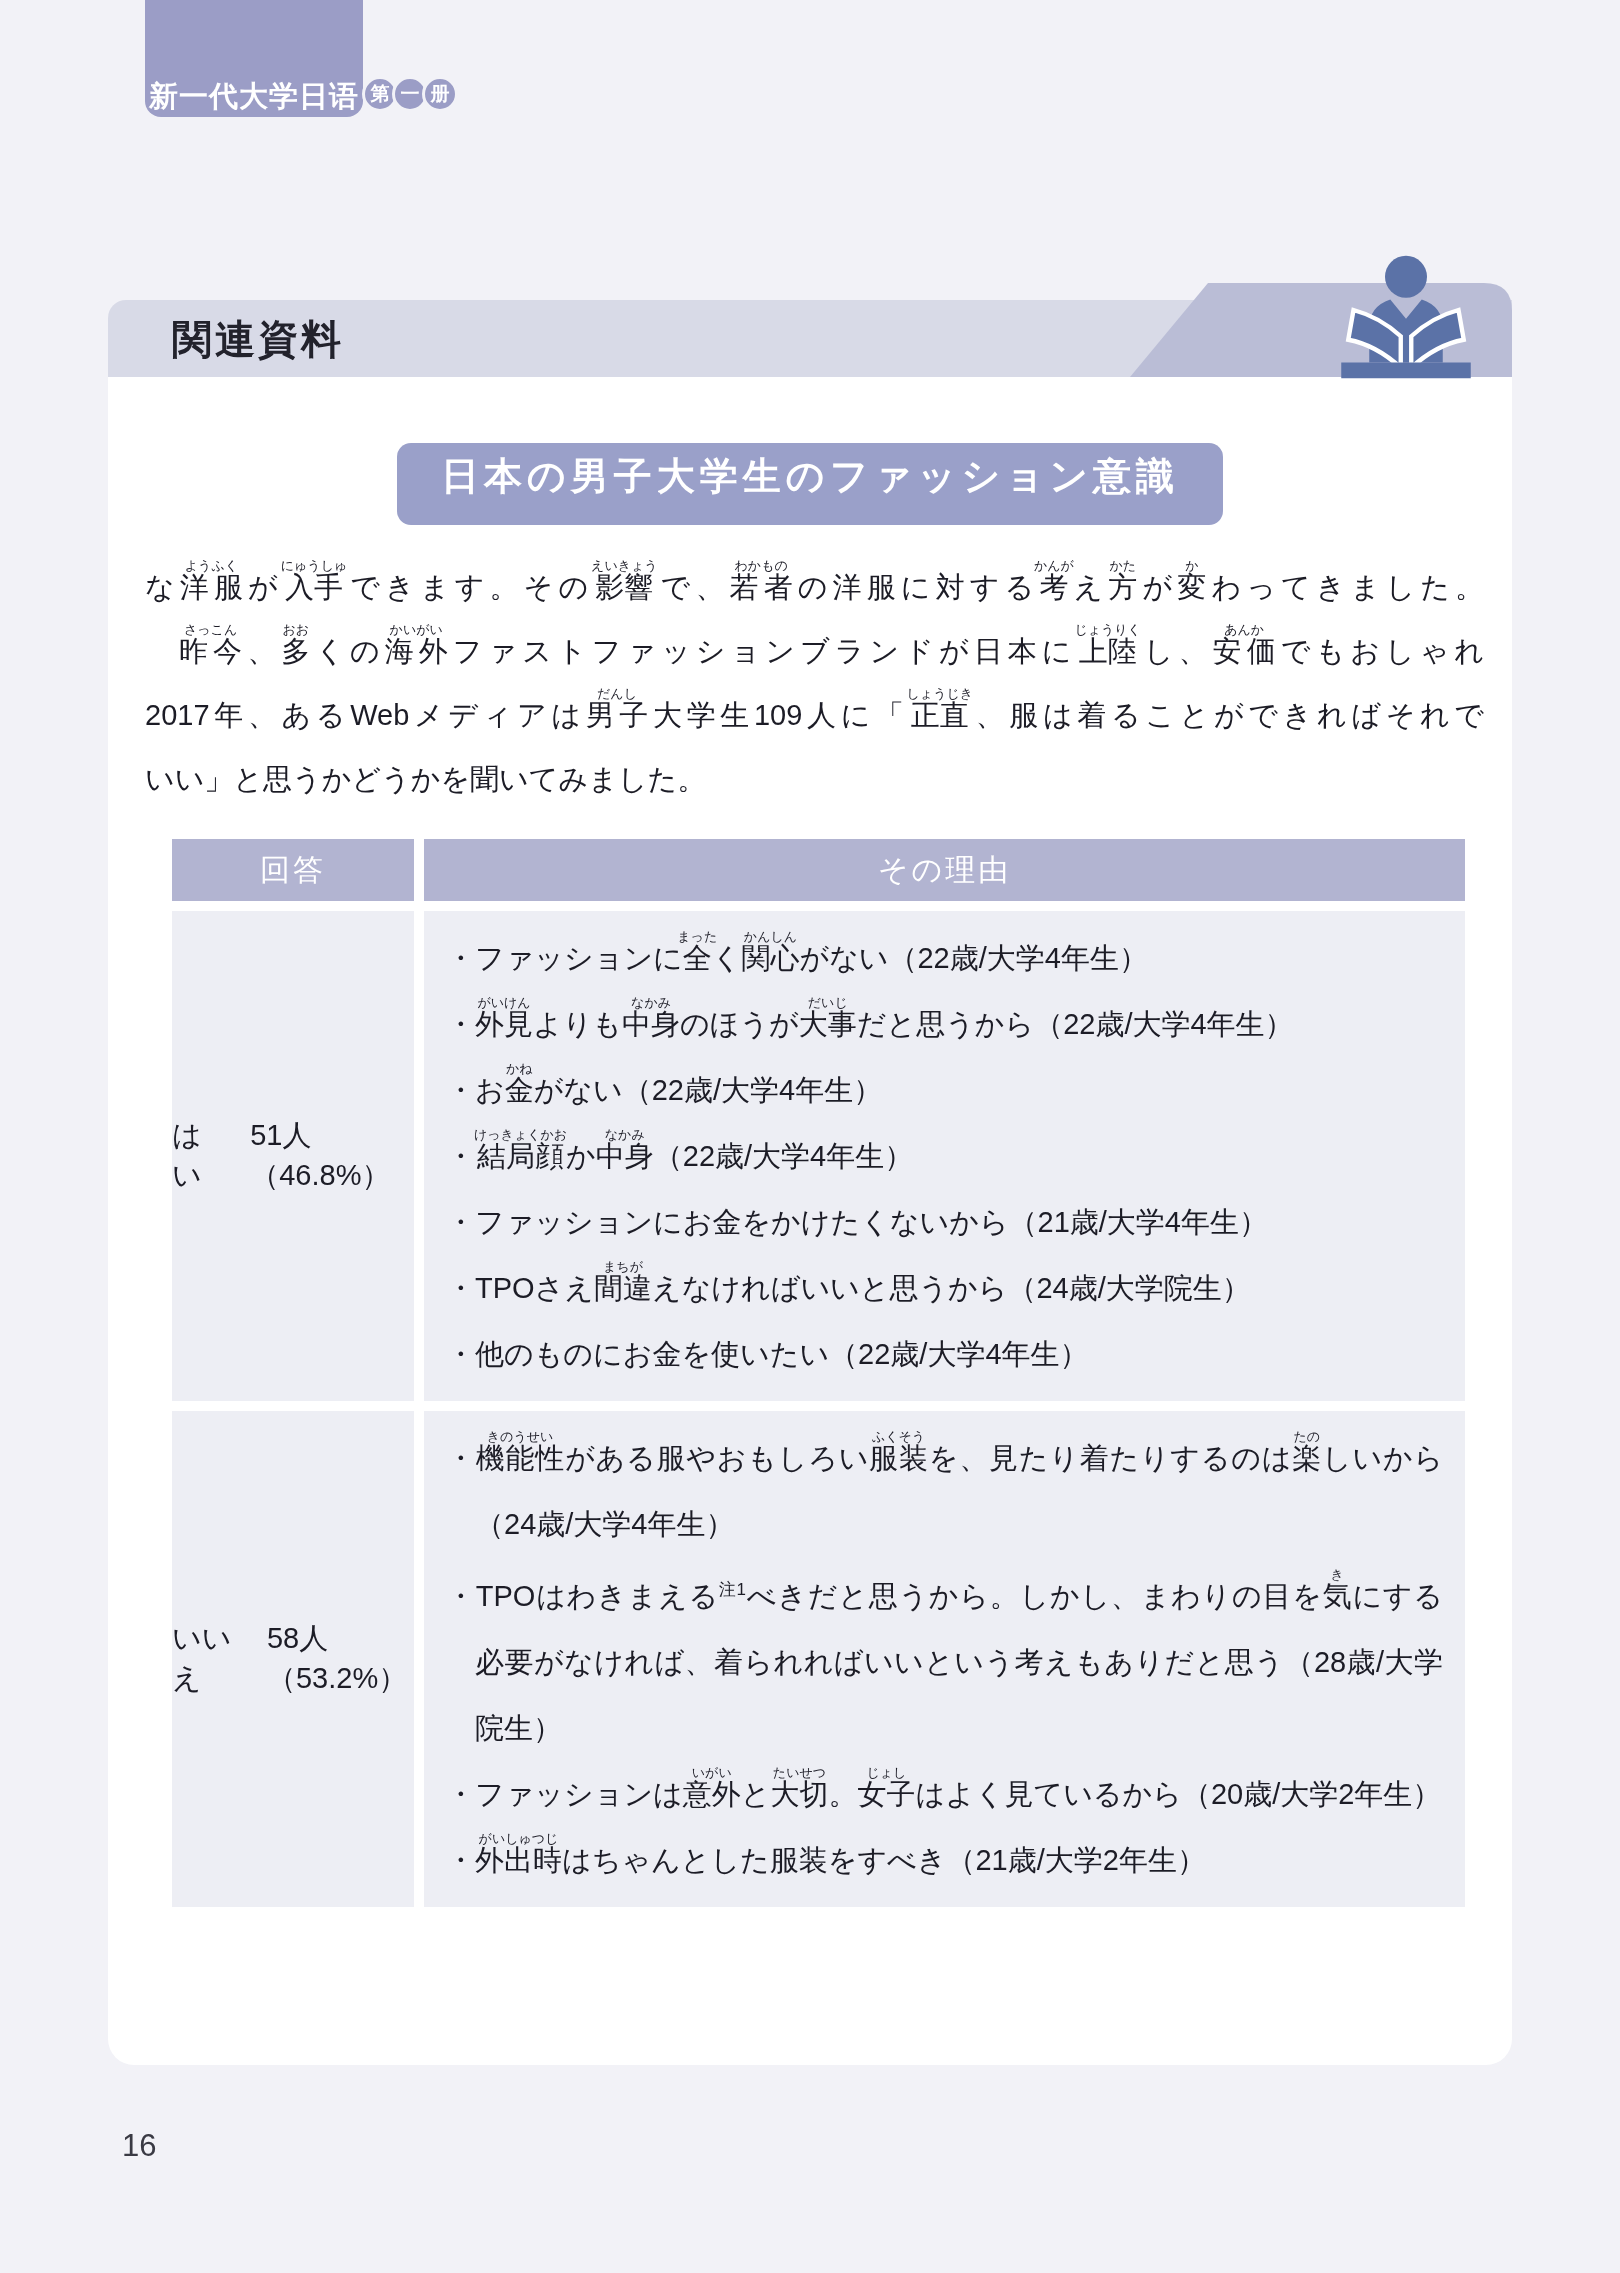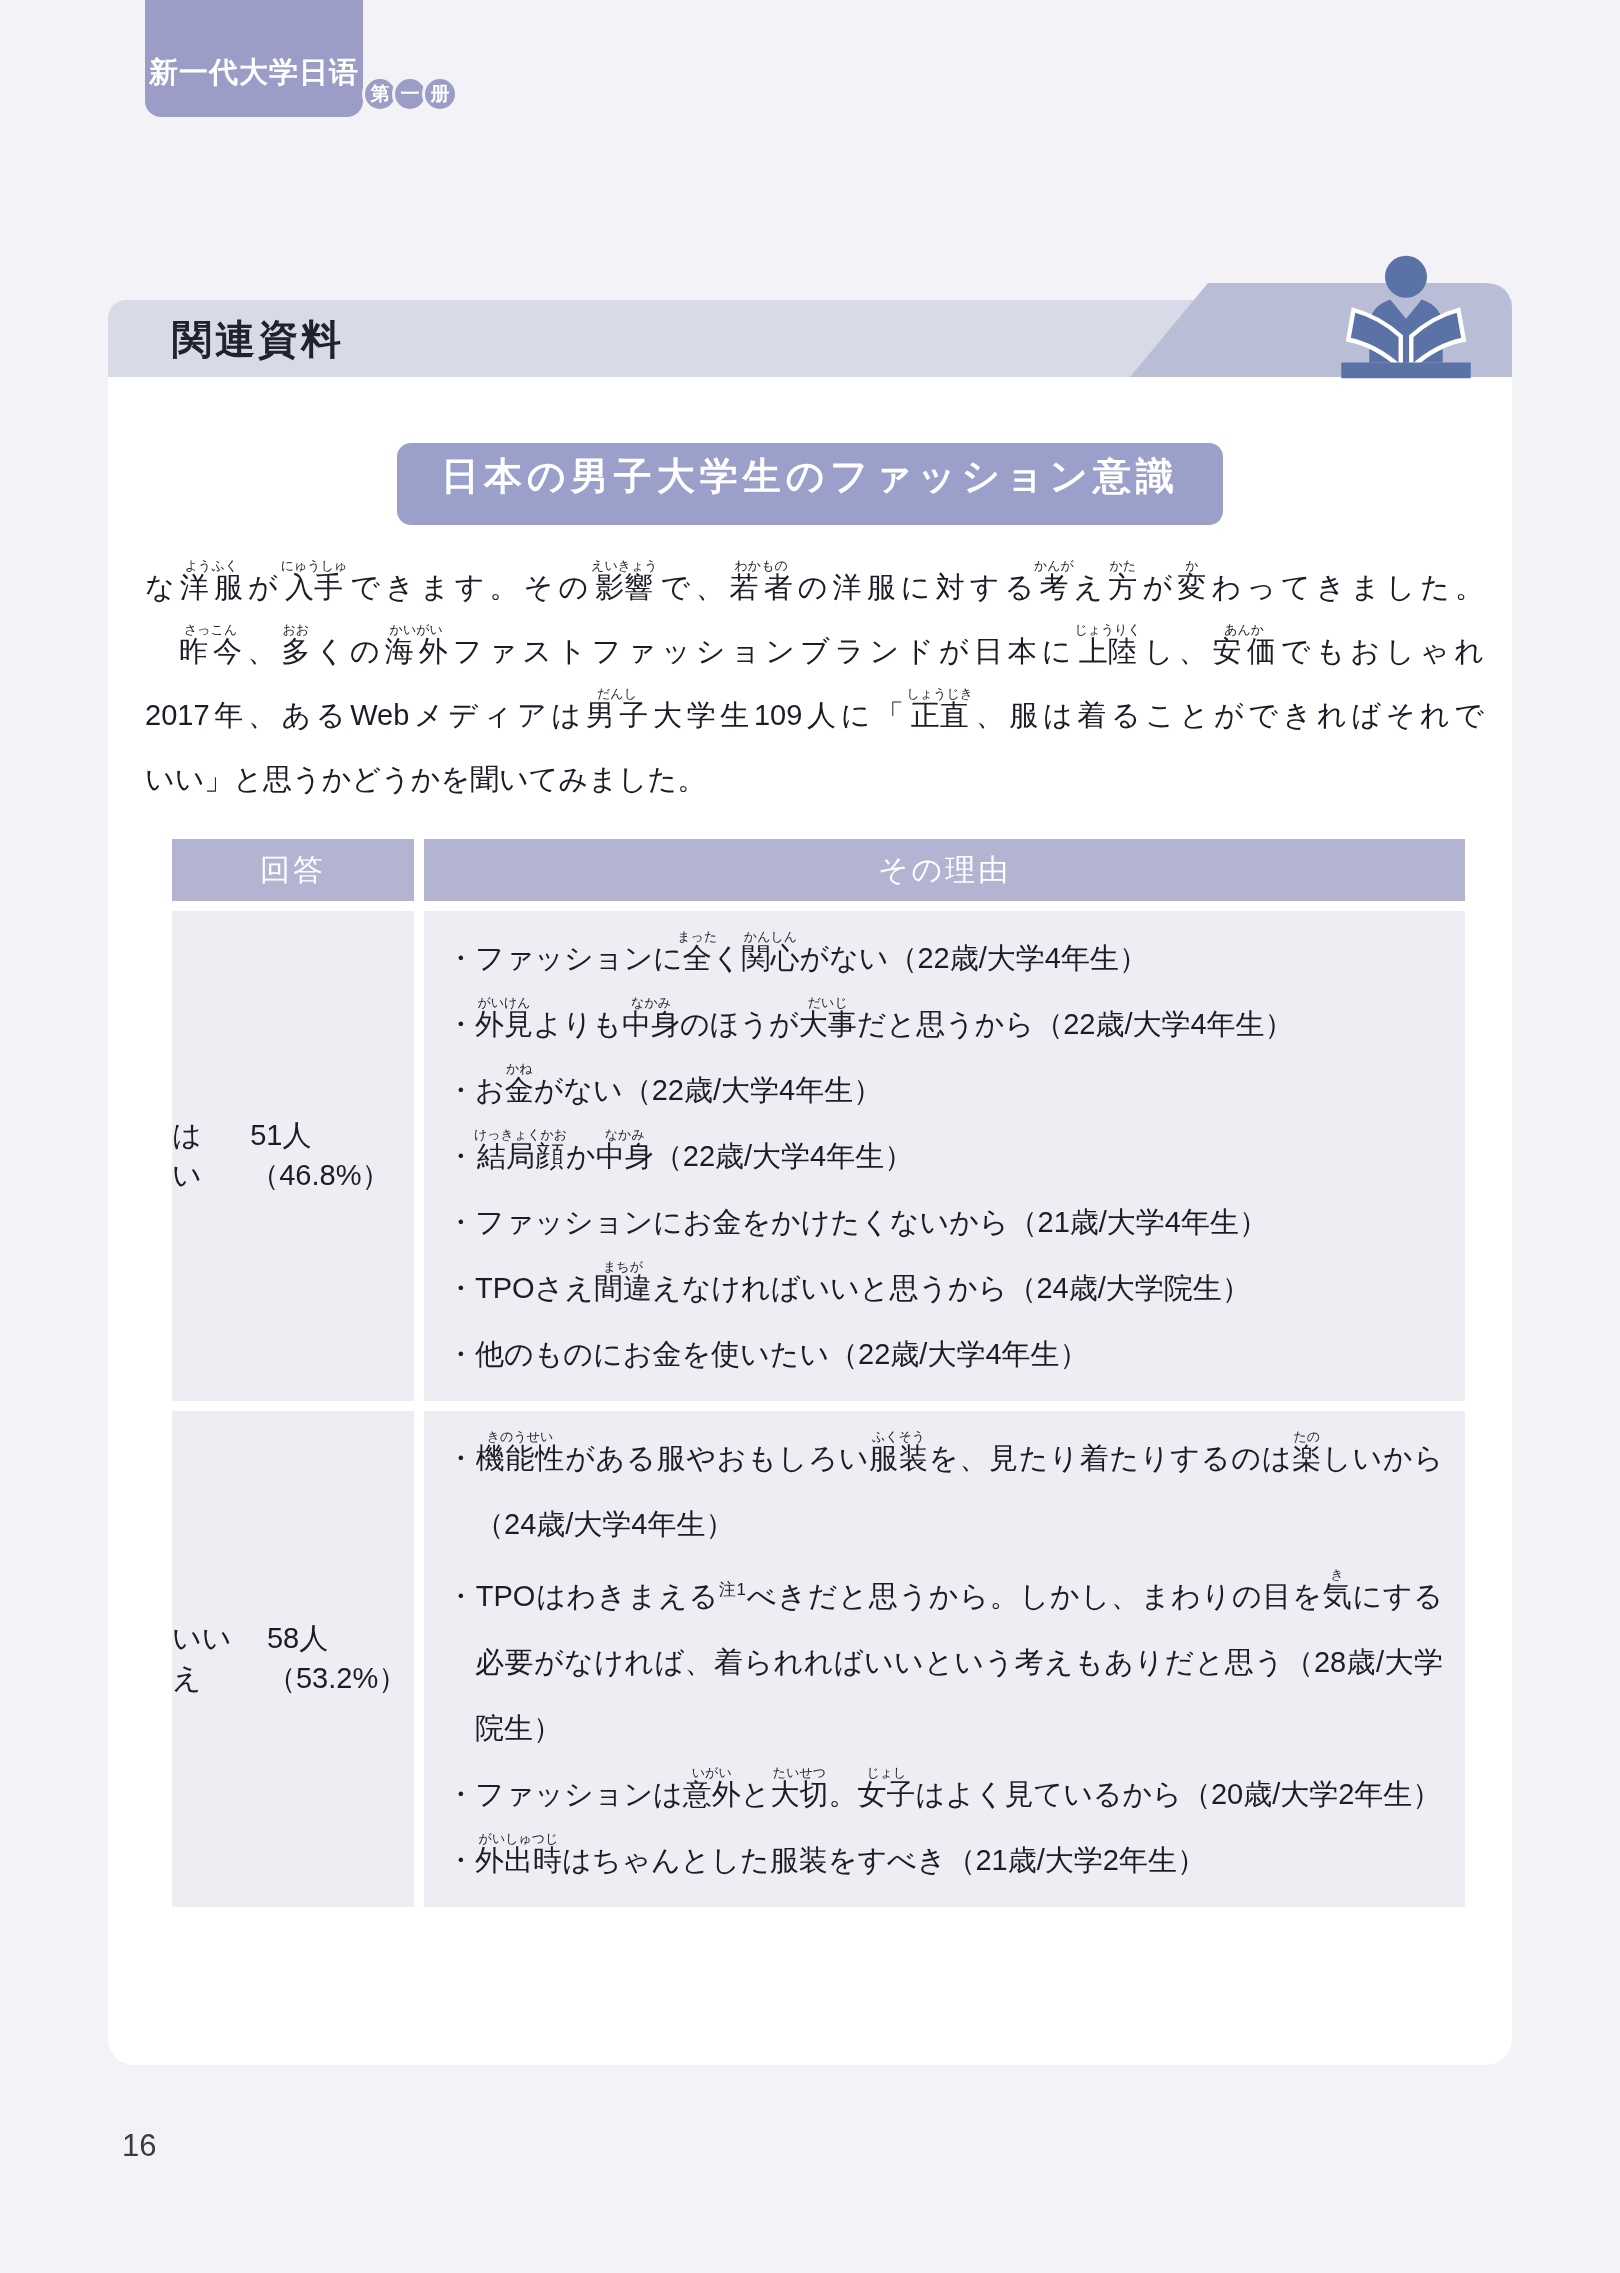--- a/index.html
+++ b/index.html
@@ -9,21 +9,21 @@
     font-family:"Liberation Sans", sans-serif;
     color:#1c1c26;
   }
   .page { position:relative; width:1620px; height:2273px; overflow:hidden; }
 
   
   .brand-badge {
     position:absolute; left:145px; top:0; width:218px; height:117px;
     background:#9b9dc6; border-radius:0 0 16px 16px;
     display:flex; align-items:flex-end; justify-content:center;
-    padding-bottom:24px; box-sizing:border-box;
+    padding-bottom:0; box-sizing:border-box;
     color:#fff; font-weight:bold; font-size:29px; letter-spacing:1px;
   }
   .volume { position:absolute; left:368px; top:76px; display:flex; }
   .vol-circle {
     width:36px; height:36px; border-radius:50%;
     background:#9b9dc6; border:3px solid #f2f2f7; margin-left:-6px;
     color:#fff; font-size:19px; font-weight:bold;
     display:flex; align-items:center; justify-content:center; box-sizing:border-box;
   }
 

